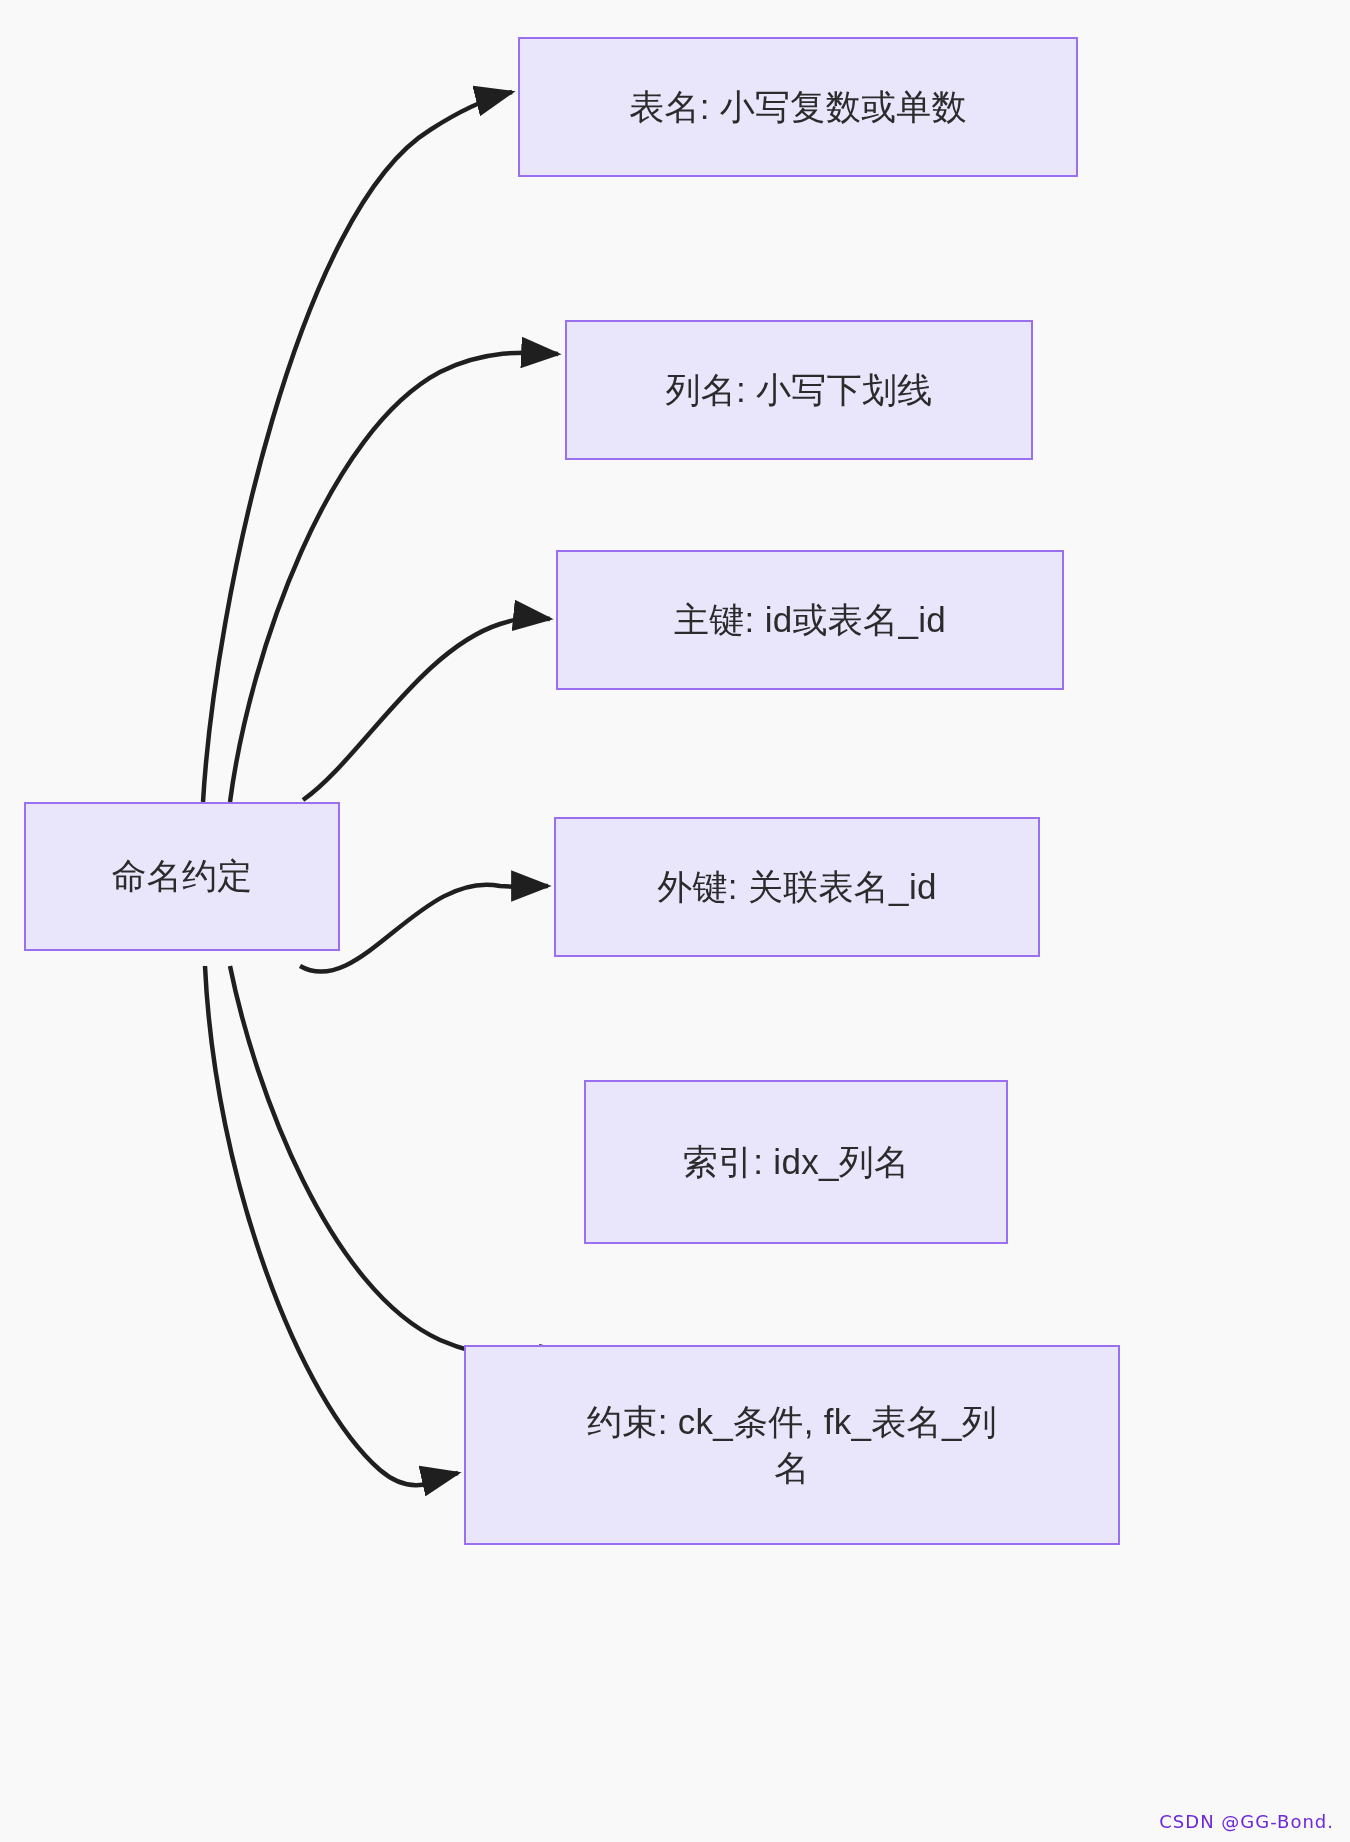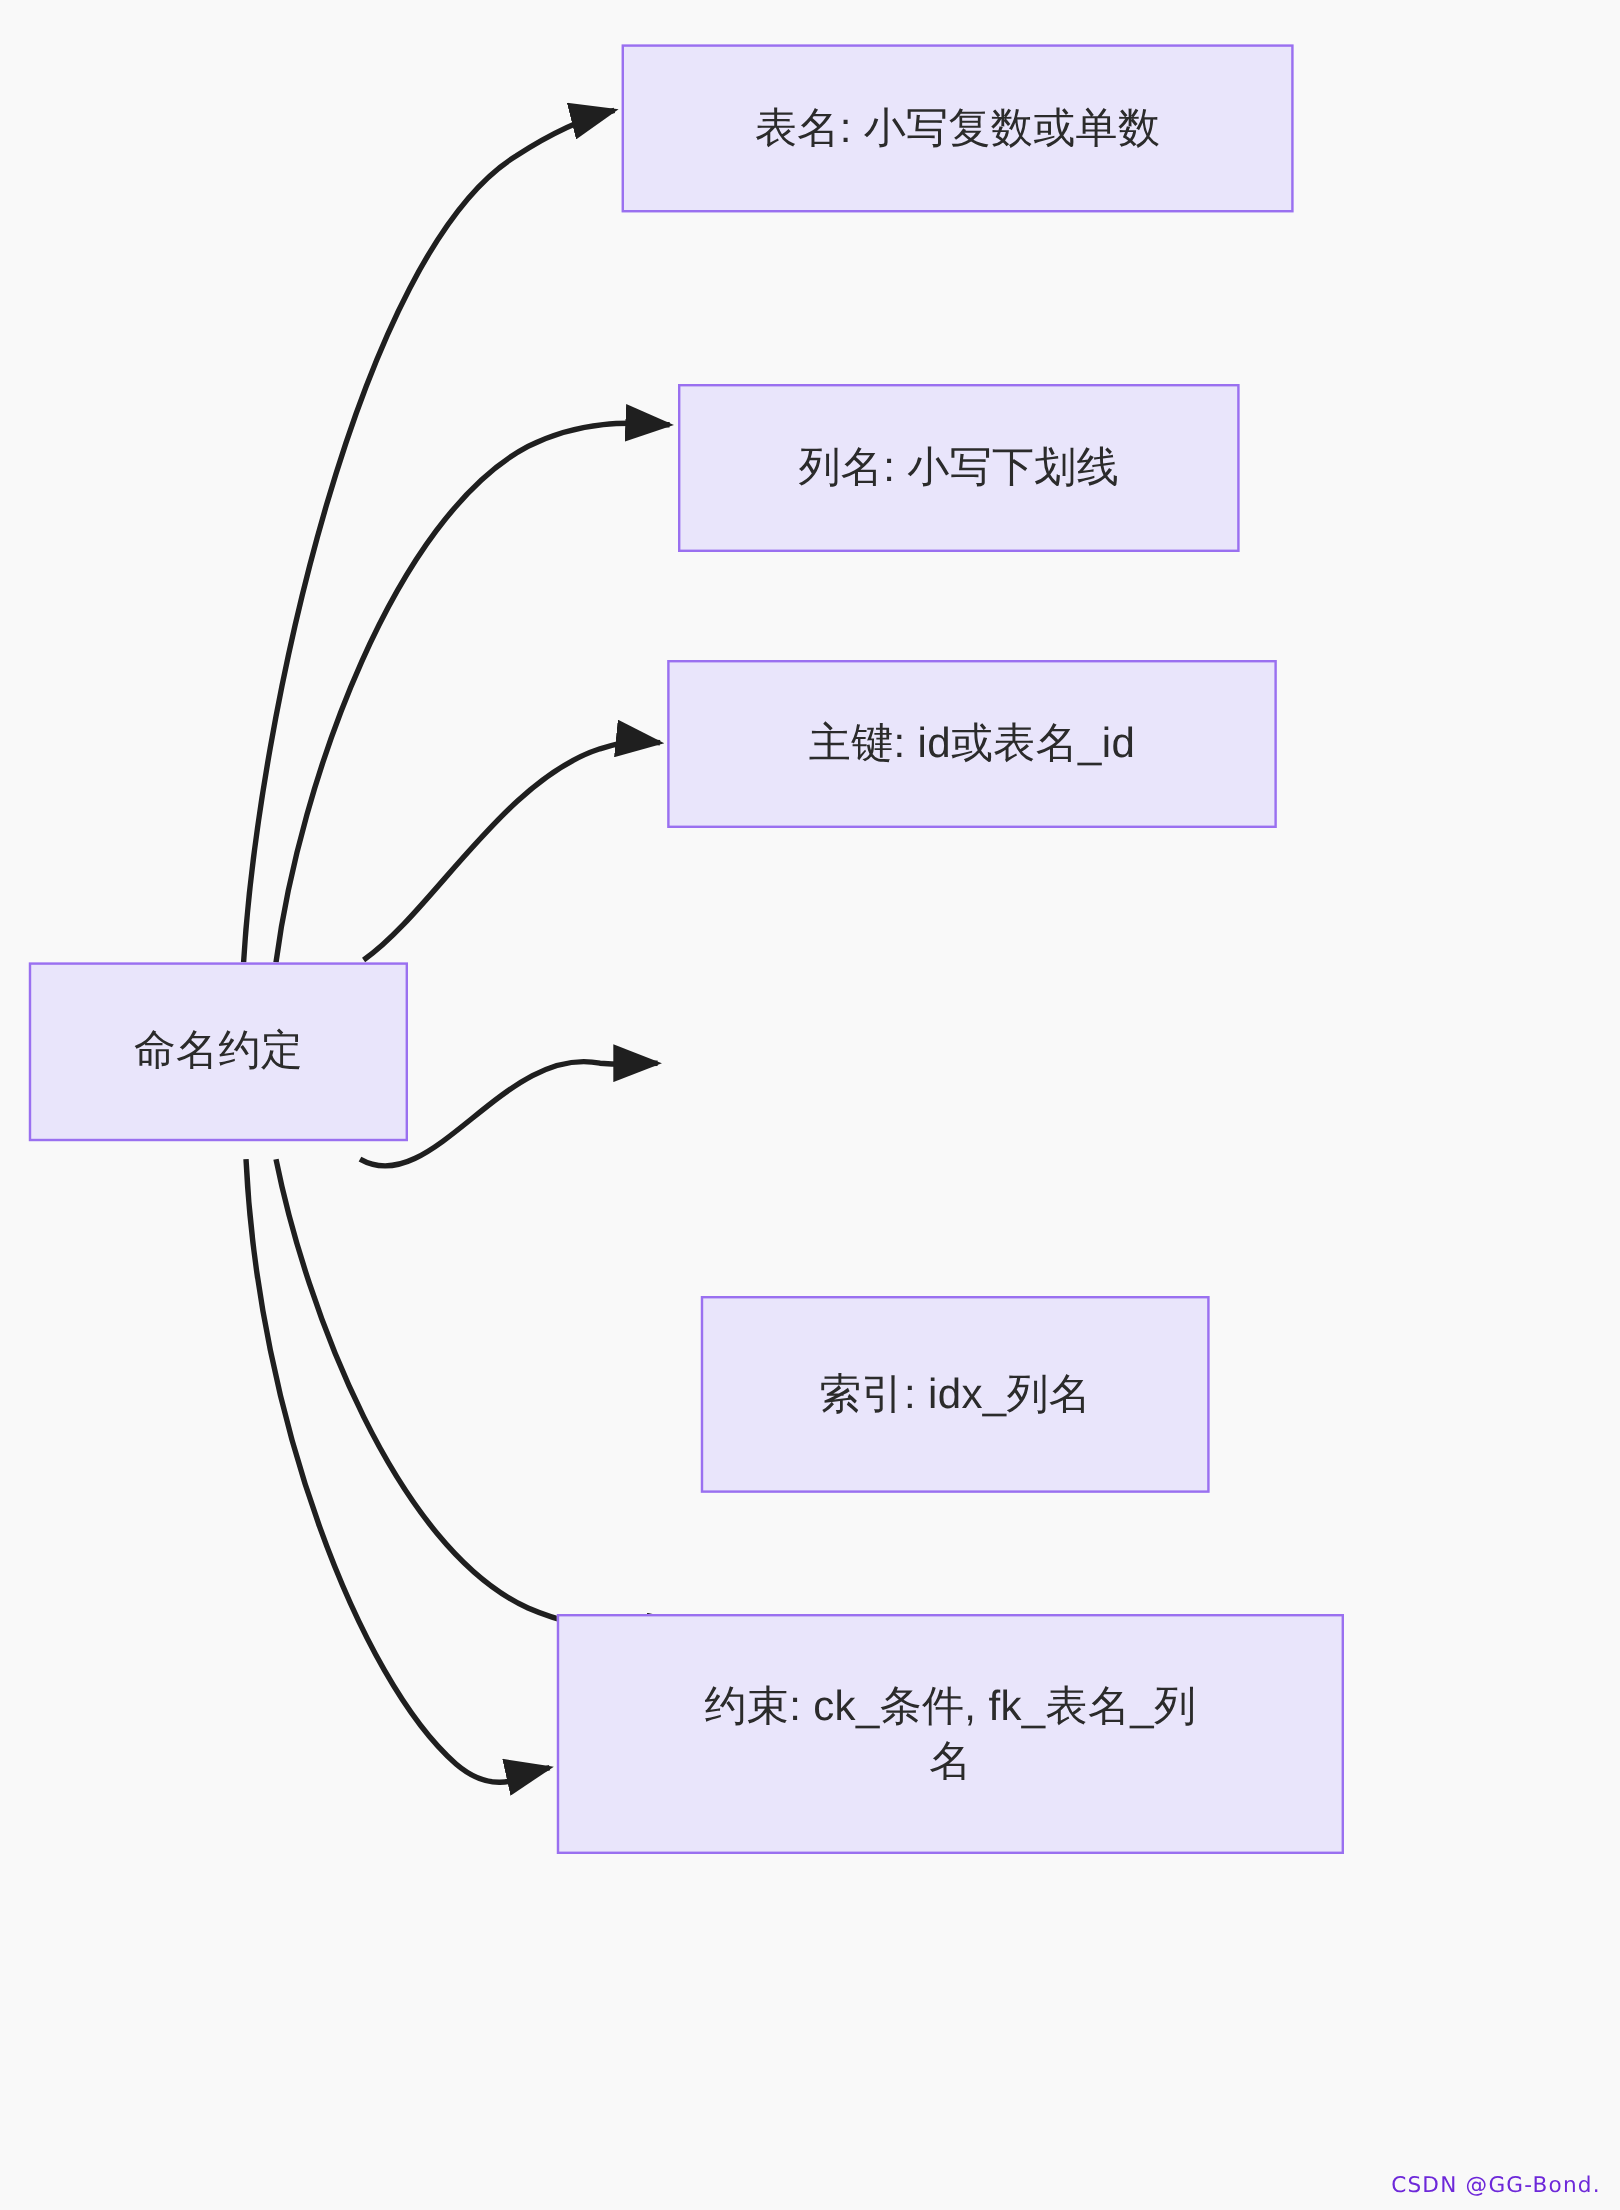--- a/index.html
+++ b/index.html
@@ -87,20 +87,23 @@
   </div>
 
   <div class="node" style="left:565px; top:284px; width:468px; height:140px;margin-top:36px;">
     <span class="label">列名: 小写下划线</span>
   </div>
 
   <div class="node" style="left:556px; top:550px; width:508px; height:140px;">
     <span class="label">主键: id或表名_id</span>
   </div>
 
+  <div class="node" style="left:554px; top:817px; width:486px; height:140px;">
+    <span class="label">外键: 关联表名_id</span>
+  </div>
 
   <div class="node" style="left:584px; top:1080px; width:424px; height:164px;">
     <span class="label">索引: idx_列名</span>
   </div>
 
   <div class="node" style="left:464px; top:1345px; width:656px; height:200px;justify-content:center;">
     <span class="label">约束: ck_条件, fk_表名_列
 名</span>
   </div>
 

